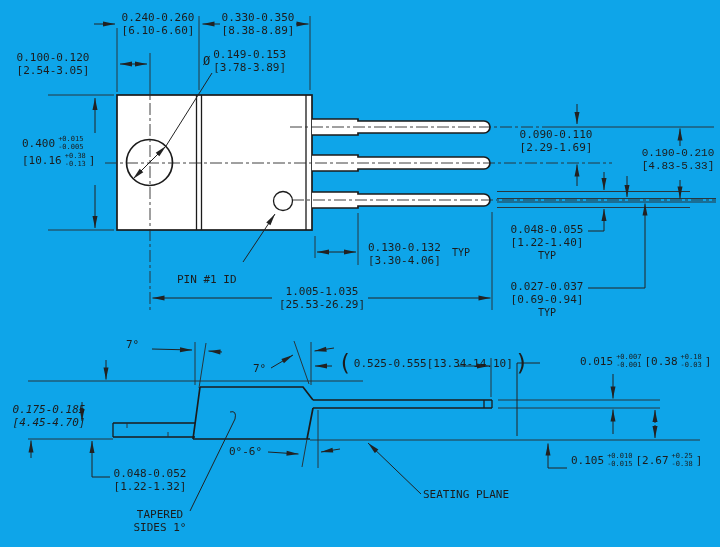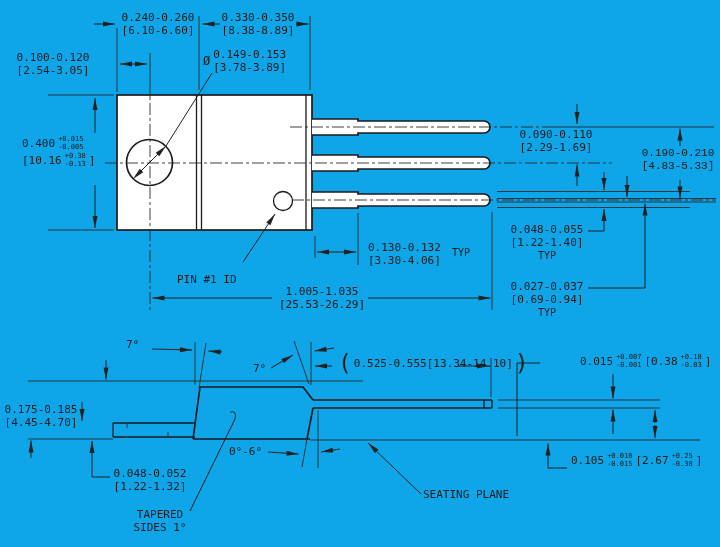--- a/index.html
+++ b/index.html
@@ -187,21 +187,21 @@
     <span class="ln typ">TYP</span>
   </div>
 
   <div class="lbl" style="left:276px;top:285px;width:92px;">
     <span class="ln">1.005-1.035</span>
     <span class="ln">[25.53-26.29]</span>
   </div>
 
   <div class="lbl" style="left:177px;top:258px;margin-top:15px;">PIN #1 ID</div>
 
-  <div class="lbl" style="left:0px;top:403px;width:82px;">
+  <div class="lbl" style="left:8px;top:403px;width:82px;font-style:italic;">
     <span class="ln">0.175-0.185</span>
     <span class="ln">[4.45-4.70]</span>
   </div>
 
   <div class="lbl" style="left:106px;top:467px;width:88px;">
     <span class="ln">0.048-0.052</span>
     <span class="ln">[1.22-1.32]</span>
   </div>
 
   <div class="lbl" style="left:126px;top:338px;">7°</div>

